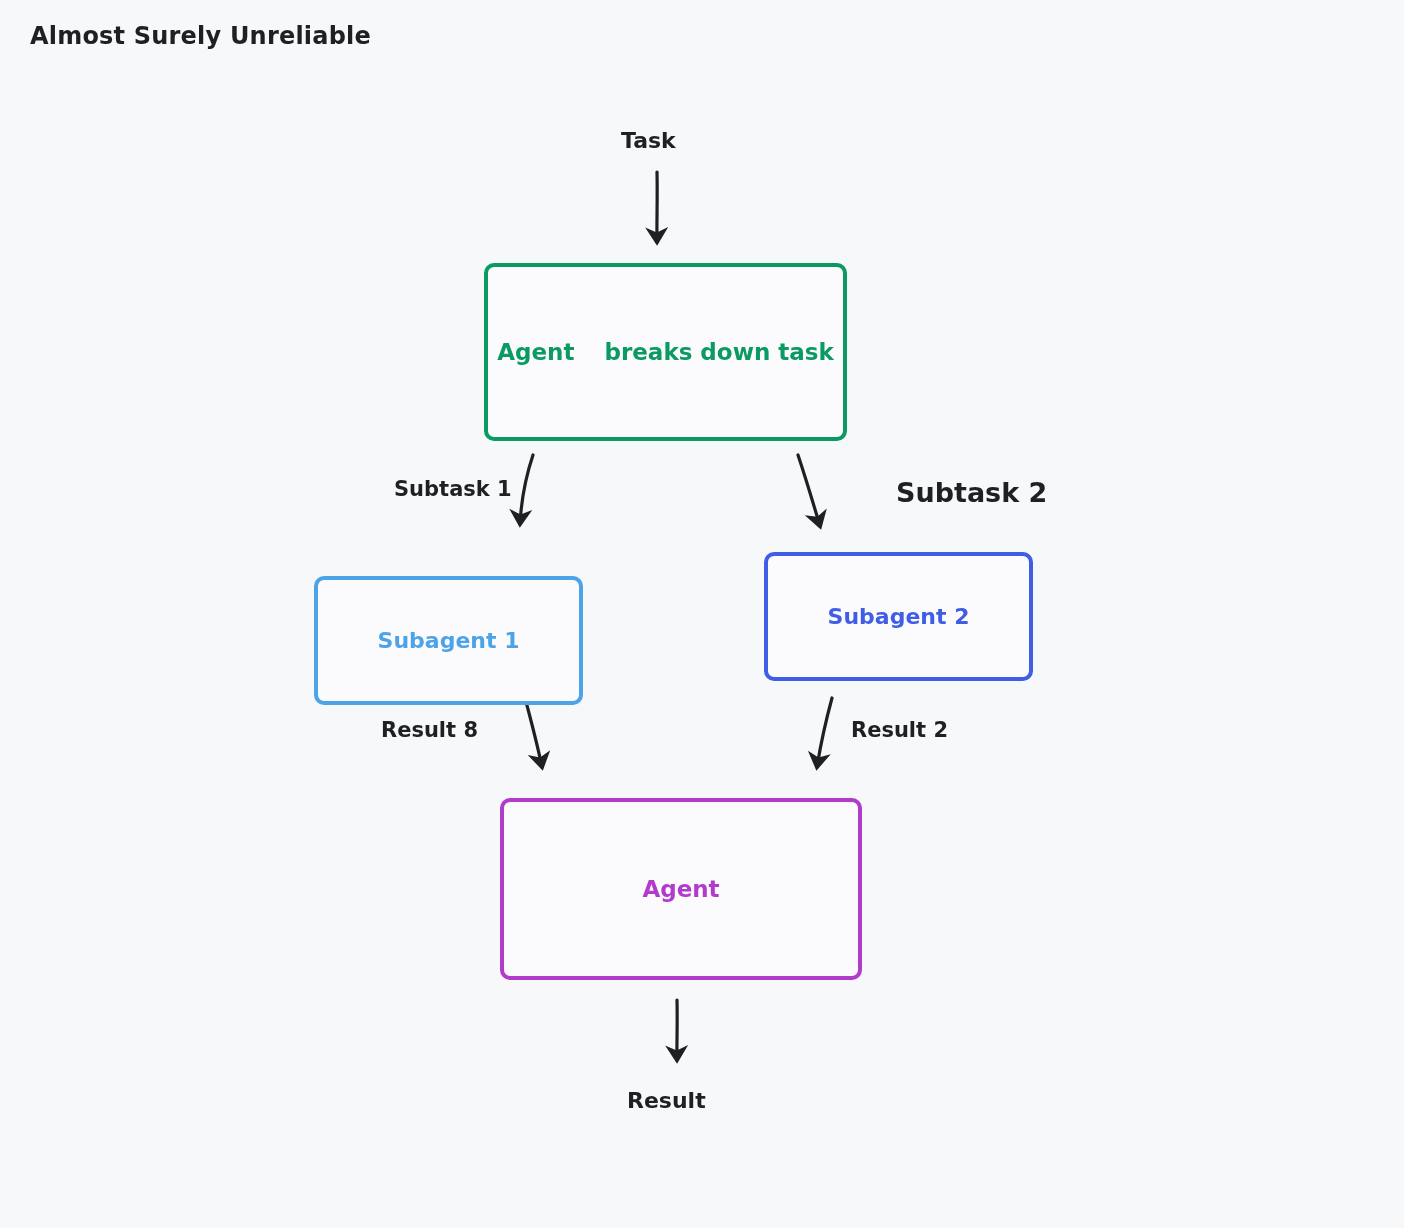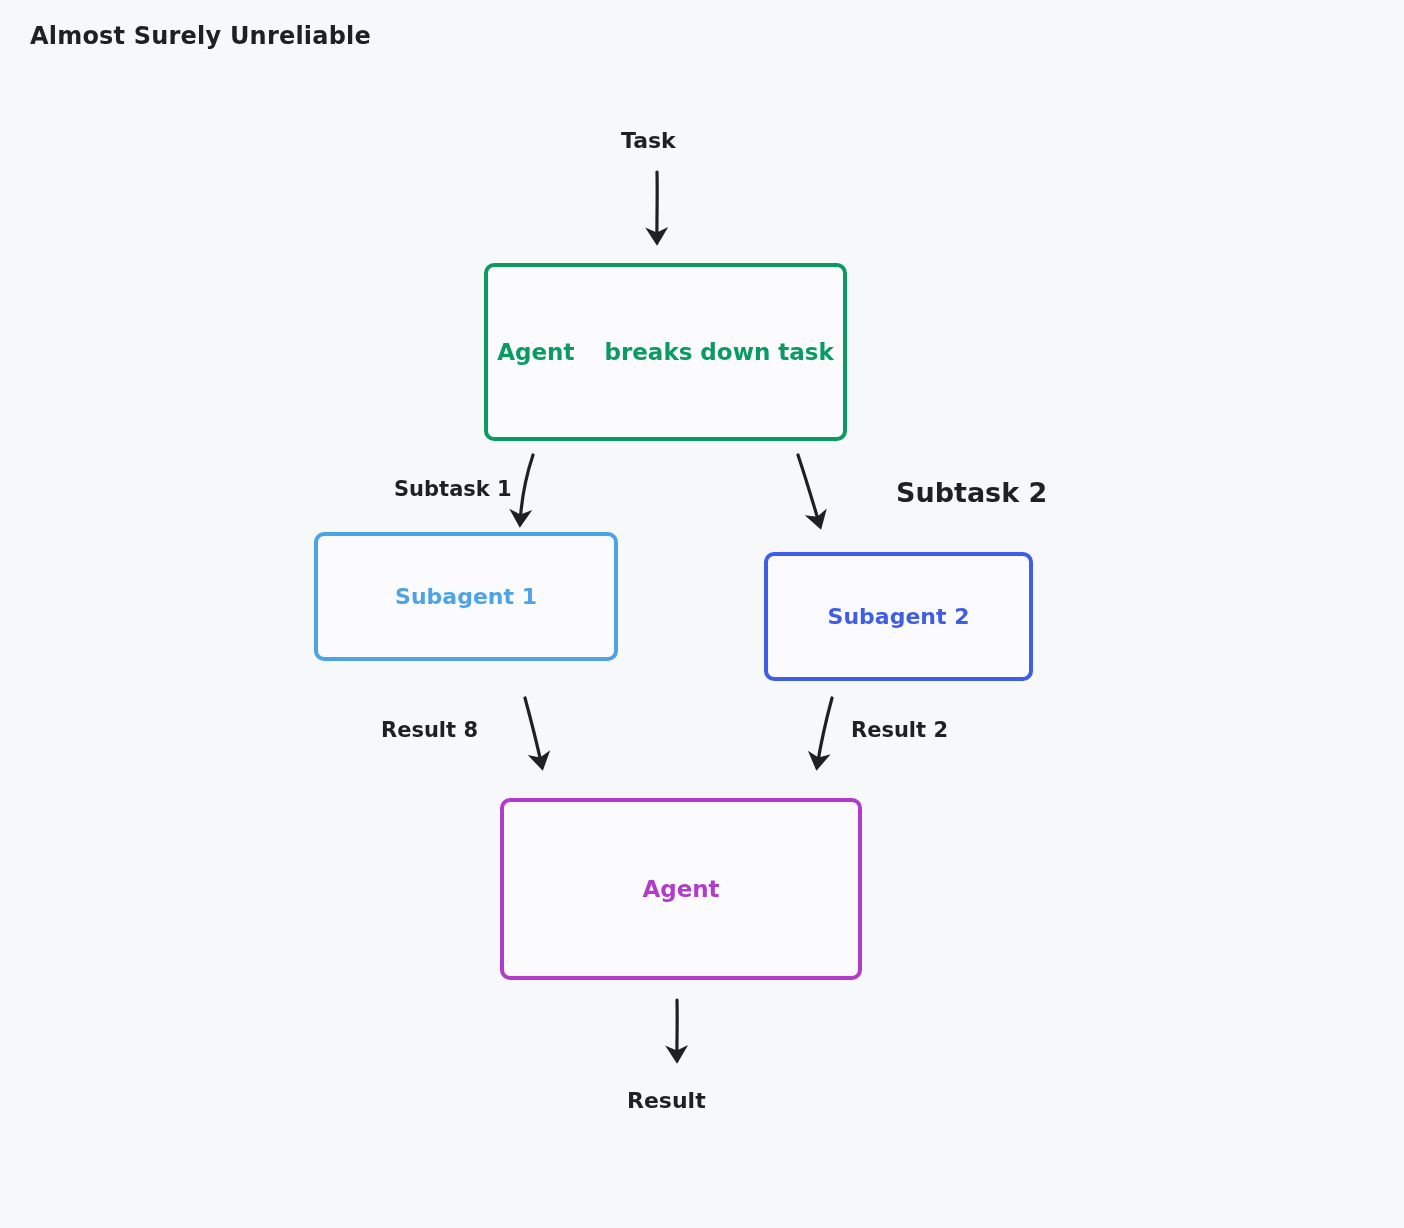--- a/index.html
+++ b/index.html
@@ -58,22 +58,22 @@
     top: 263px;
     width: 363px;
     height: 178px;
     border: 4px solid #0a9a62;
     gap: 30px;
   }
   #node-agent-breakdown .node-line { color: #0a9a62; font-size: 23px; }
 
   #node-subagent-1 {
     left: 314px;
-    top: 532px;
-    width: 304px;
+    top: 576px;
+    width: 269px;
     height: 129px;
     border: 4px solid #4da3e8;
   }
   #node-subagent-1 .node-line { color: #4da3e8; font-size: 22px; }
 
   #node-subagent-2 {
     left: 764px;
     top: 552px;
     width: 269px;
     height: 129px;

